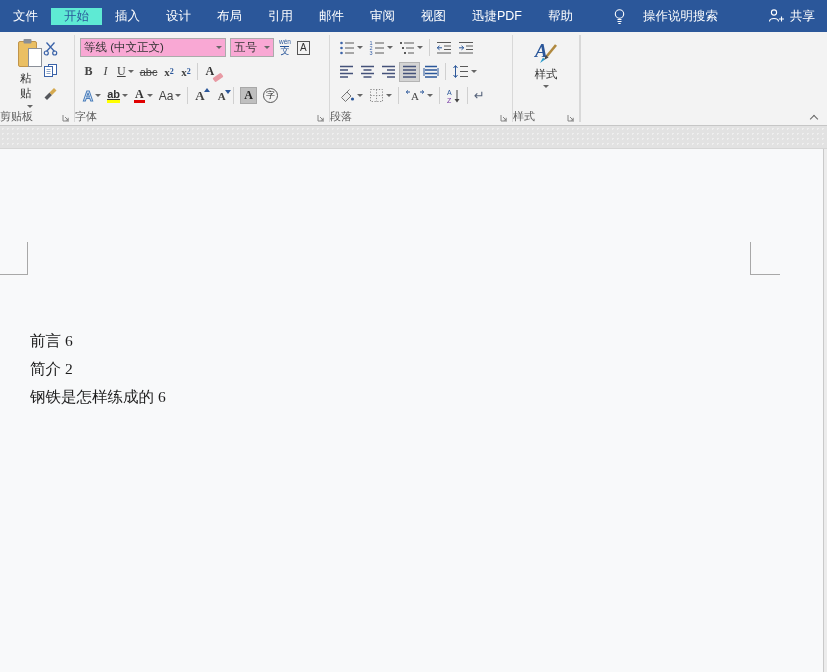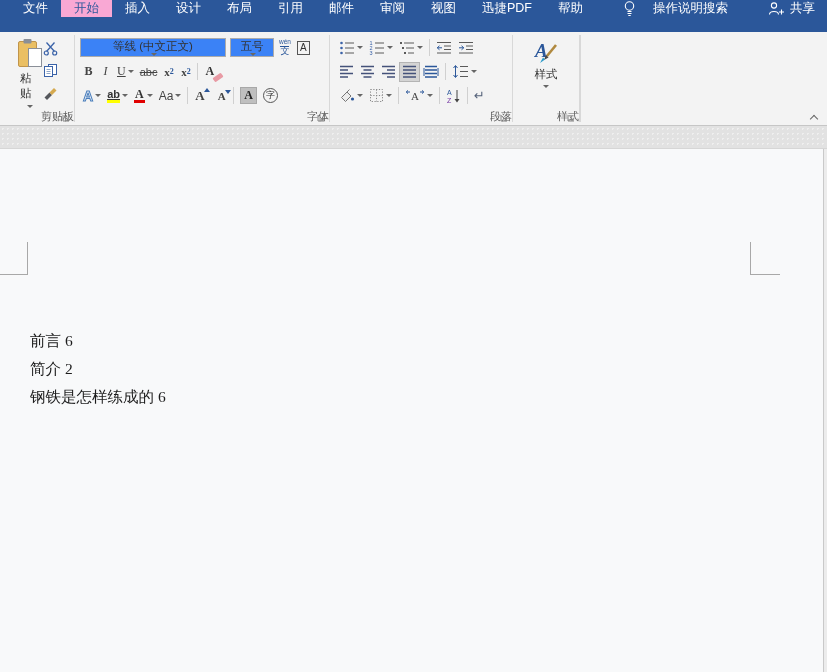--- a/index.html
+++ b/index.html
@@ -1,34 +1,34 @@
 <!DOCTYPE html>
 <html><head>
 <meta charset="utf-8">
 <style>
   * { margin:0; padding:0; box-sizing:border-box; }
   html,body { width:827px; height:672px; overflow:hidden;
     font-family:"Liberation Sans","DejaVu Sans",sans-serif; }
   #app { width:827px; height:672px; display:flex; flex-direction:column; background:#f8f9fa; }
 
   
-  .tabbar { height:32px; background:#2b579a; display:flex; align-items:flex-start; color:#fff;
-    font-size:12.5px; flex:0 0 auto; padding-left:10px; }
+  .tabbar { height:32px; background:#2b579a; display:flex; align-items:center; color:#fff;
+    font-size:12.5px; flex:0 0 auto; padding-left:0; }
   .tab { display:flex; align-items:center; padding:0 13px; white-space:nowrap; cursor:default; }
-  .tab.active { background:#f9a8d4; color:#2b579a; }
+  .tab.active { background:#5eead4; color:#2b579a; }
   .tellme { display:flex; align-items:center; gap:16px; margin-left:20px; padding:0 6px; }
   .spacer { flex:1; }
   .share { display:flex; align-items:center; gap:5px; padding:0 12px; }
 
   
   .ribbon { height:94px; background:#f3f3f3; border-bottom:1px solid #c6c6c6; display:flex;
     flex:0 0 auto; position:relative; }
   .rgroup { position:relative; display:flex; flex-direction:column; padding-top:3px; }
   .vsep { width:1px; background:#d8d8d8; margin:3px 0; }
-  .glabel-row { position:absolute; bottom:1px; left:0; right:0; height:14px; text-align:right;
+  .glabel-row { position:absolute; bottom:1px; left:0; right:0; height:14px; text-align:left;
     font-size:11px; color:#5e5e5e; line-height:13px; }
   .launcher { position:absolute; bottom:2px; right:3px; width:10px; height:10px; cursor:pointer; }
   .rowflex { display:flex; align-items:center; }
   .sbtn { height:20px; min-width:17px; display:inline-flex; align-items:center; justify-content:center;
     padding:0 2px; color:#444; font-size:12px; cursor:pointer; border:1px solid transparent; }
   .sbtn.selected { background:#d4d4d4; border:1px solid #b4b4b4; }
   .caret { width:0; height:0; border-left:3px solid transparent; border-right:3px solid transparent;
     border-top:3.5px solid #666; margin-left:2px; flex:0 0 auto; }
   .minisep { width:1px; height:17px; background:#d0d0d0; margin:0 3px; }
 
@@ -36,22 +36,22 @@
   .g-clip { width:74px; }
   .clip-body { display:flex; flex:1; }
   .paste-btn { width:40px; display:flex; flex-direction:column; align-items:center; padding-top:3px; cursor:pointer;padding-left:20px; }
   .paste-btn .plabel { font-size:11.5px; color:#333; margin-top:2px; }
   .paste-btn .caret { margin:4px 0 0 0; }
   .clip-col { display:flex; flex-direction:column; justify-content:flex-start; gap:5px; padding-top:5px; }
   .clip-col .sbtn { height:17px; }
 
   
   .g-font { width:254px; padding-left:5px; }
-  .combo { height:19px; background:#3b82f6; border:1px solid #ababab; display:flex; align-items:center;
-    font-size:11.5px; color:#333; padding:0 3px; cursor:pointer;flex-direction:column; }
+  .combo { height:19px; background:#f9a8d4; border:1px solid #ababab; display:flex; align-items:center;
+    font-size:11.5px; color:#333; padding:0 3px; cursor:pointer; }
   .combo .cname { flex:1; white-space:nowrap; overflow:hidden; }
   .fname { width:146px; }
   .fsize { width:44px; margin-left:4px; }
   .phonetic { display:flex; flex-direction:column; align-items:center; line-height:1; color:#2b579a;
     margin-left:5px; cursor:pointer; }
   .phonetic .top { font-size:6.5px; }
   .phonetic .bot { font-size:9px; border-top:1px solid #2b579a; }
   .charborder { border:1px solid #555; font-size:10px; padding:0 2px; line-height:12px; color:#333;
     margin-left:6px; cursor:pointer; }
   .frow { margin-top:3px; height:21px; }

